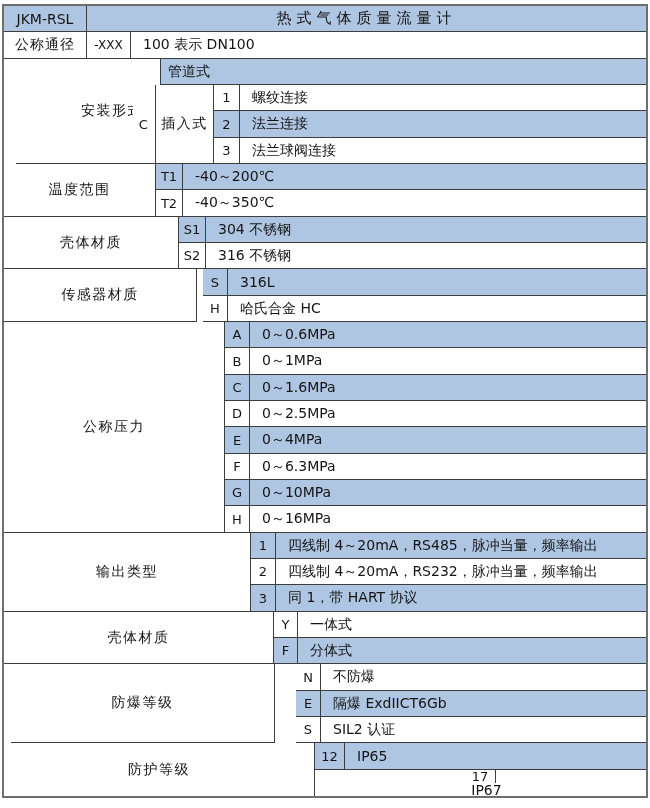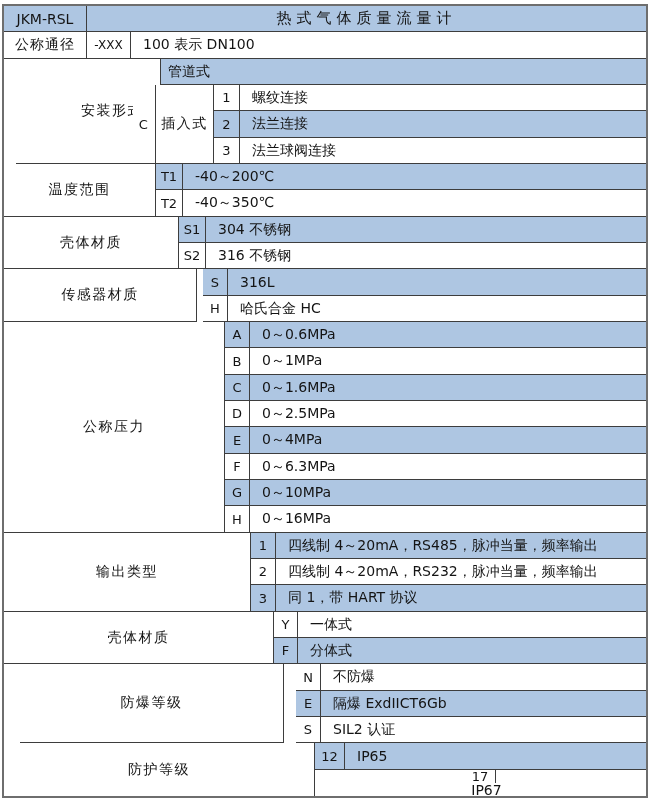--- a/index.html
+++ b/index.html
@@ -169,15 +169,15 @@
     </div>
     <div class="overlay" style="left: 12px; top: 53px; width: 145px; height: 105px; padding-left: 48px;">安装形式</div>
     <div class="overlay" style="left: 129px; top: 79px; width: 23px; height: 79px; font-size: 13px;">C</div>
     <div class="overlay" style="left: 152px; top: 79px; width: 58px; height: 79px;">插入式</div>
     <div class="overlay" style="left: 0px; top: 158px; width: 152px; height: 53px;">温度范围</div>
     <div class="overlay" style="left: 0px; top: 211px; width: 175px; height: 52px;">壳体材质</div>
     <div class="overlay" style="left: 0px; top: 263px; width: 193px; height: 53px; text-align: right;">传感器材质</div>
     <div class="overlay" style="left: 0px; top: 316px; width: 221px; height: 211px;">公称压力</div>
     <div class="overlay" style="left: 0px; top: 527px; width: 247px; height: 79px; text-align: center;">输出类型</div>
     <div class="overlay" style="left: 0px; top: 606px; width: 270px; height: 52px;">壳体材质</div>
-    <div class="overlay" style="left: 16px; top: 658px; width: 264px; height: 79px;">防爆等级</div>
+    <div class="overlay" style="left: 7px; top: 658px; width: 264px; height: 79px;">防爆等级</div>
     <div class="overlay last" style="left: 0px; top: 737px; width: 311px; height: 53px;">防护等级</div>
   </div>
 
 </body></html>

